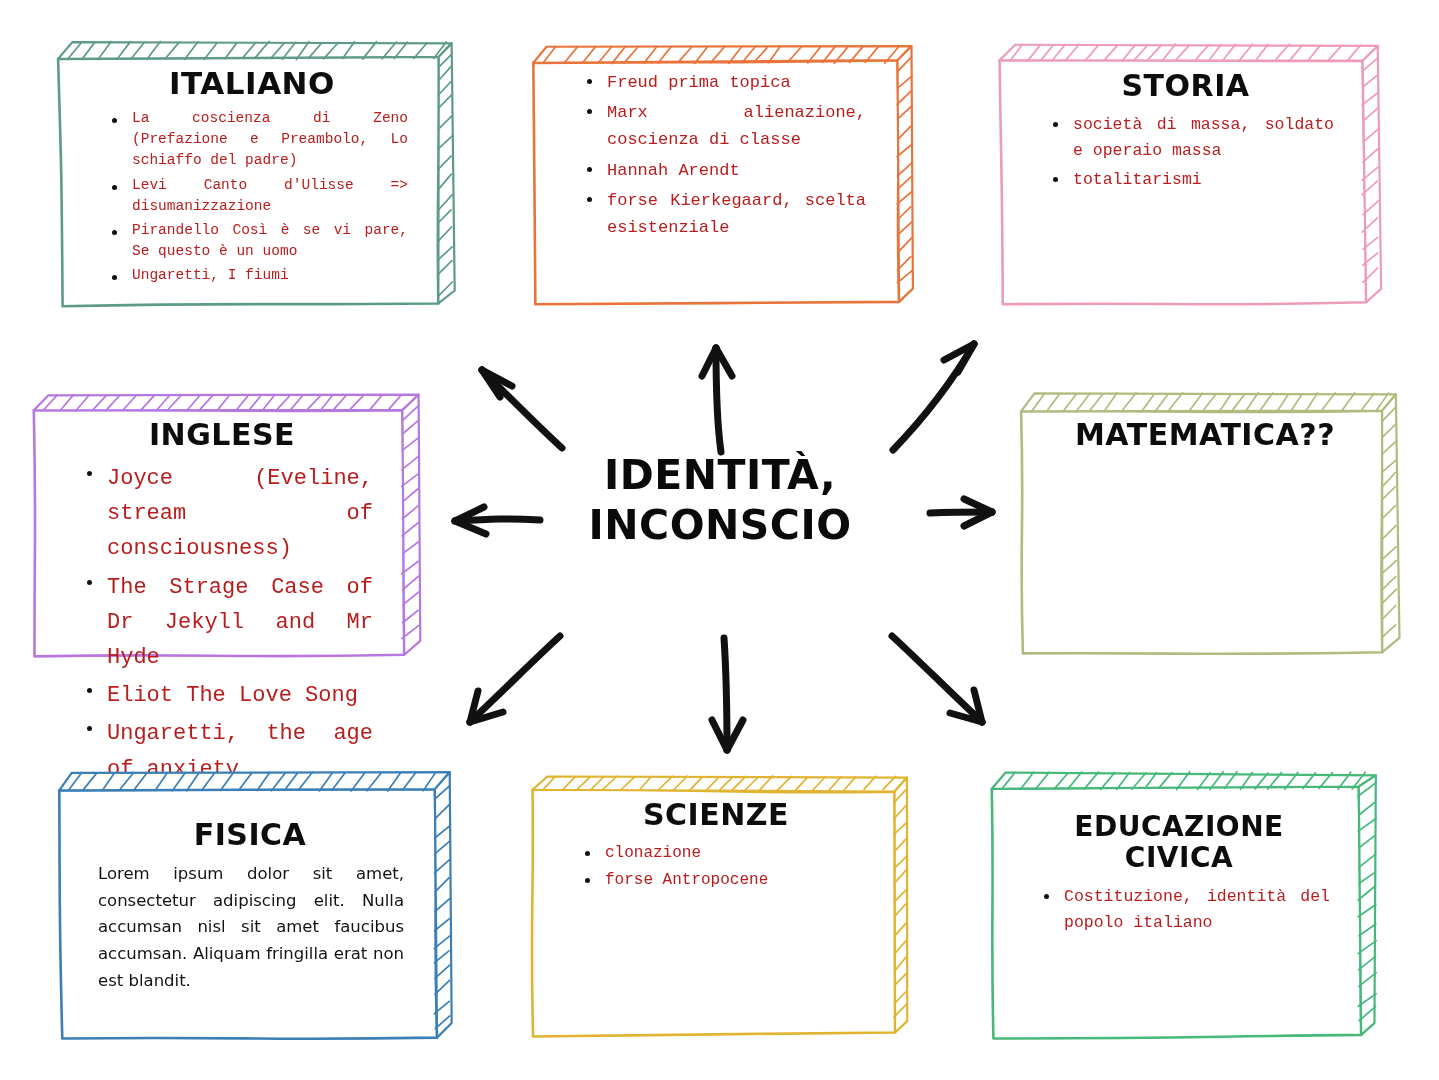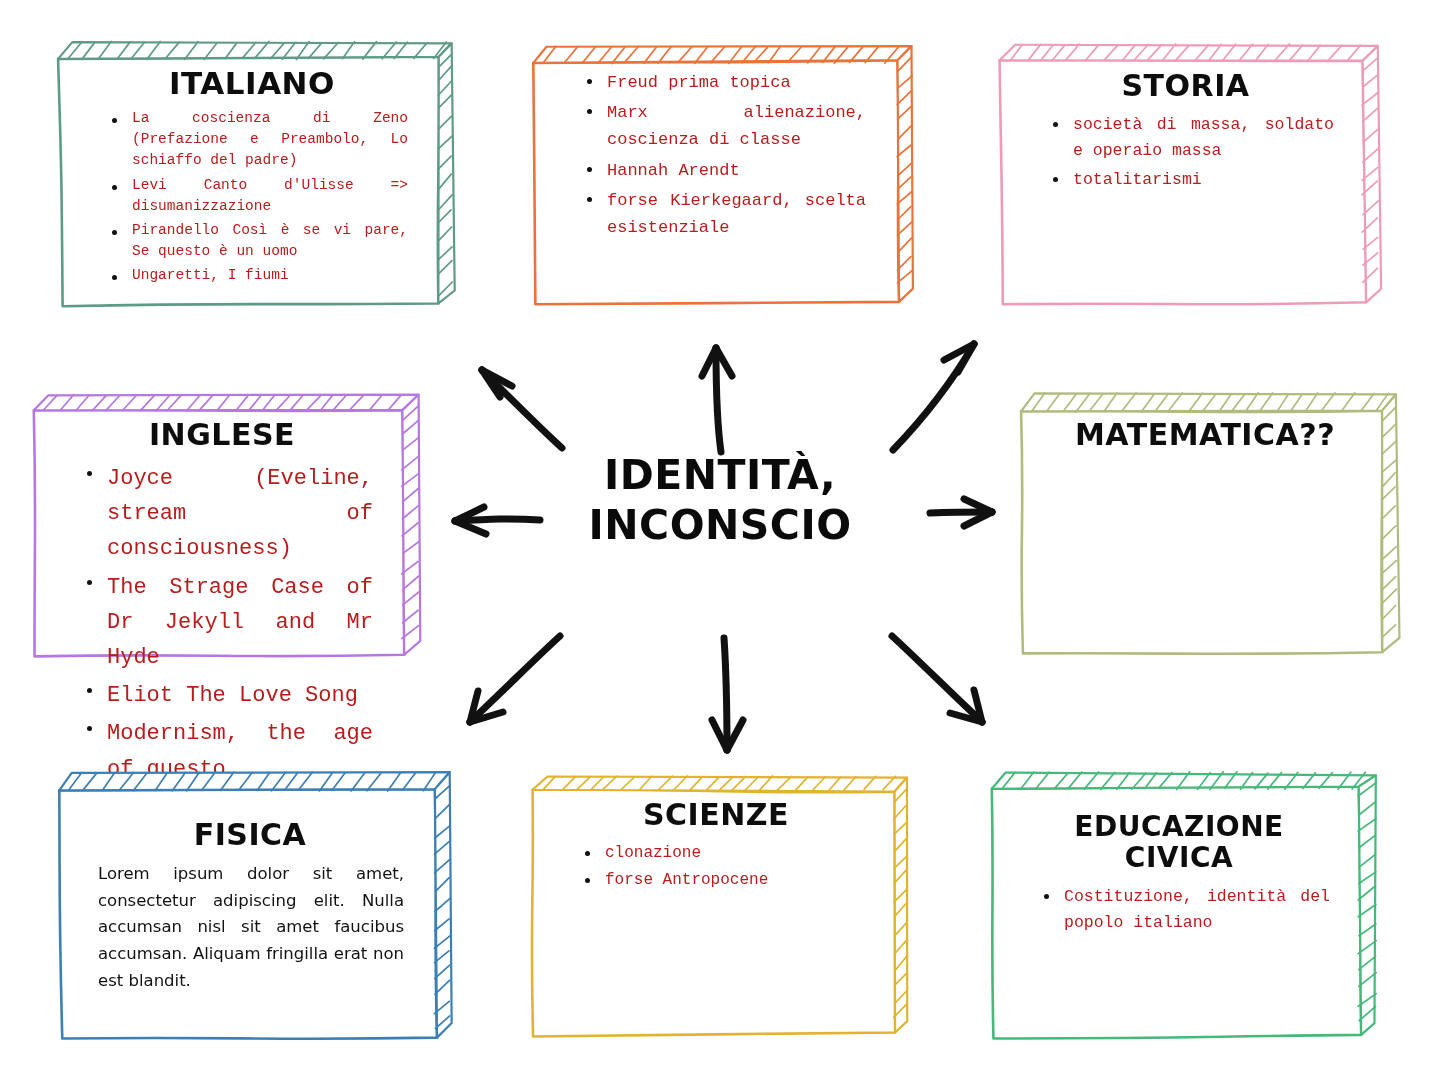--- a/index.html
+++ b/index.html
@@ -351,21 +351,21 @@
           <line x1="371.6441156001063" y1="230.72992789479903" x2="387.1061125417007" y2="218.2813646061346"></line>
           <line x1="370.89860309469515" y1="246.45597755841445" x2="388.29927197629587" y2="233.18254640223458"></line>
         </g>
       </svg>
     <div class="content">
       <div class="card-title">INGLESE</div>
       <ul class="bullets">
         <li>Joyce (Eveline, stream of consciousness)</li>
         <li>The Strage Case of Dr Jekyll and Mr Hyde</li>
         <li>Eliot The Love Song</li>
-        <li>Modernism, the age of questo</li>
+        <li>Ungaretti, the age of anxiety</li>
       </ul>
     </div>
   </div>
 
   <div class="card matematica" style="left:1018px; top:392px; width:382px; height:265px;">
     <svg class="frame-svg" viewBox="0 0 382 265" preserveAspectRatio="none">
         <path d="M3.0619806099683045,19.324652194511145 C183.3574170930311,17.707376029714943 181.1607765740715,22.425802922248838 364.1439133664593,18.64615038530901 C365.13280783854424,141.11555151683277 361.8890526622534,137.04336582957765 364.3199511833489,260.1933085202239 C184.04175263931975,263.72210476770994 182.99002978773788,260.54154846481975 4.914470464922488,261.4004698061384 C1.318656762689352,140.10778615372254 6.450900964811444,138.20171096576377 3.0619806099683045,19.324652194511145 Z" fill="#ffffff" stroke="#AFBC7E" stroke-width="2.6" stroke-linejoin="round" stroke-linecap="round"></path>
         <path d="M3.0619806099683045,19.324652194511145 L16.530534820258616,1.321535677369684 L377.8539072658867,2.441594702284783 L364.1439133664593,18.64615038530901 Z" fill="#ffffff" stroke="#AFBC7E" stroke-width="2.2" stroke-linejoin="round"></path>
         <path d="M364.1439133664593,18.64615038530901 L377.8539072658867,2.441594702284783 L381.4716652808711,245.90148665877058 L364.3199511833489,260.1933085202239 Z" fill="#ffffff" stroke="#AFBC7E" stroke-width="2.2" stroke-linejoin="round"></path>
         <g stroke="#AFBC7E" stroke-width="1.7" stroke-linecap="round">

